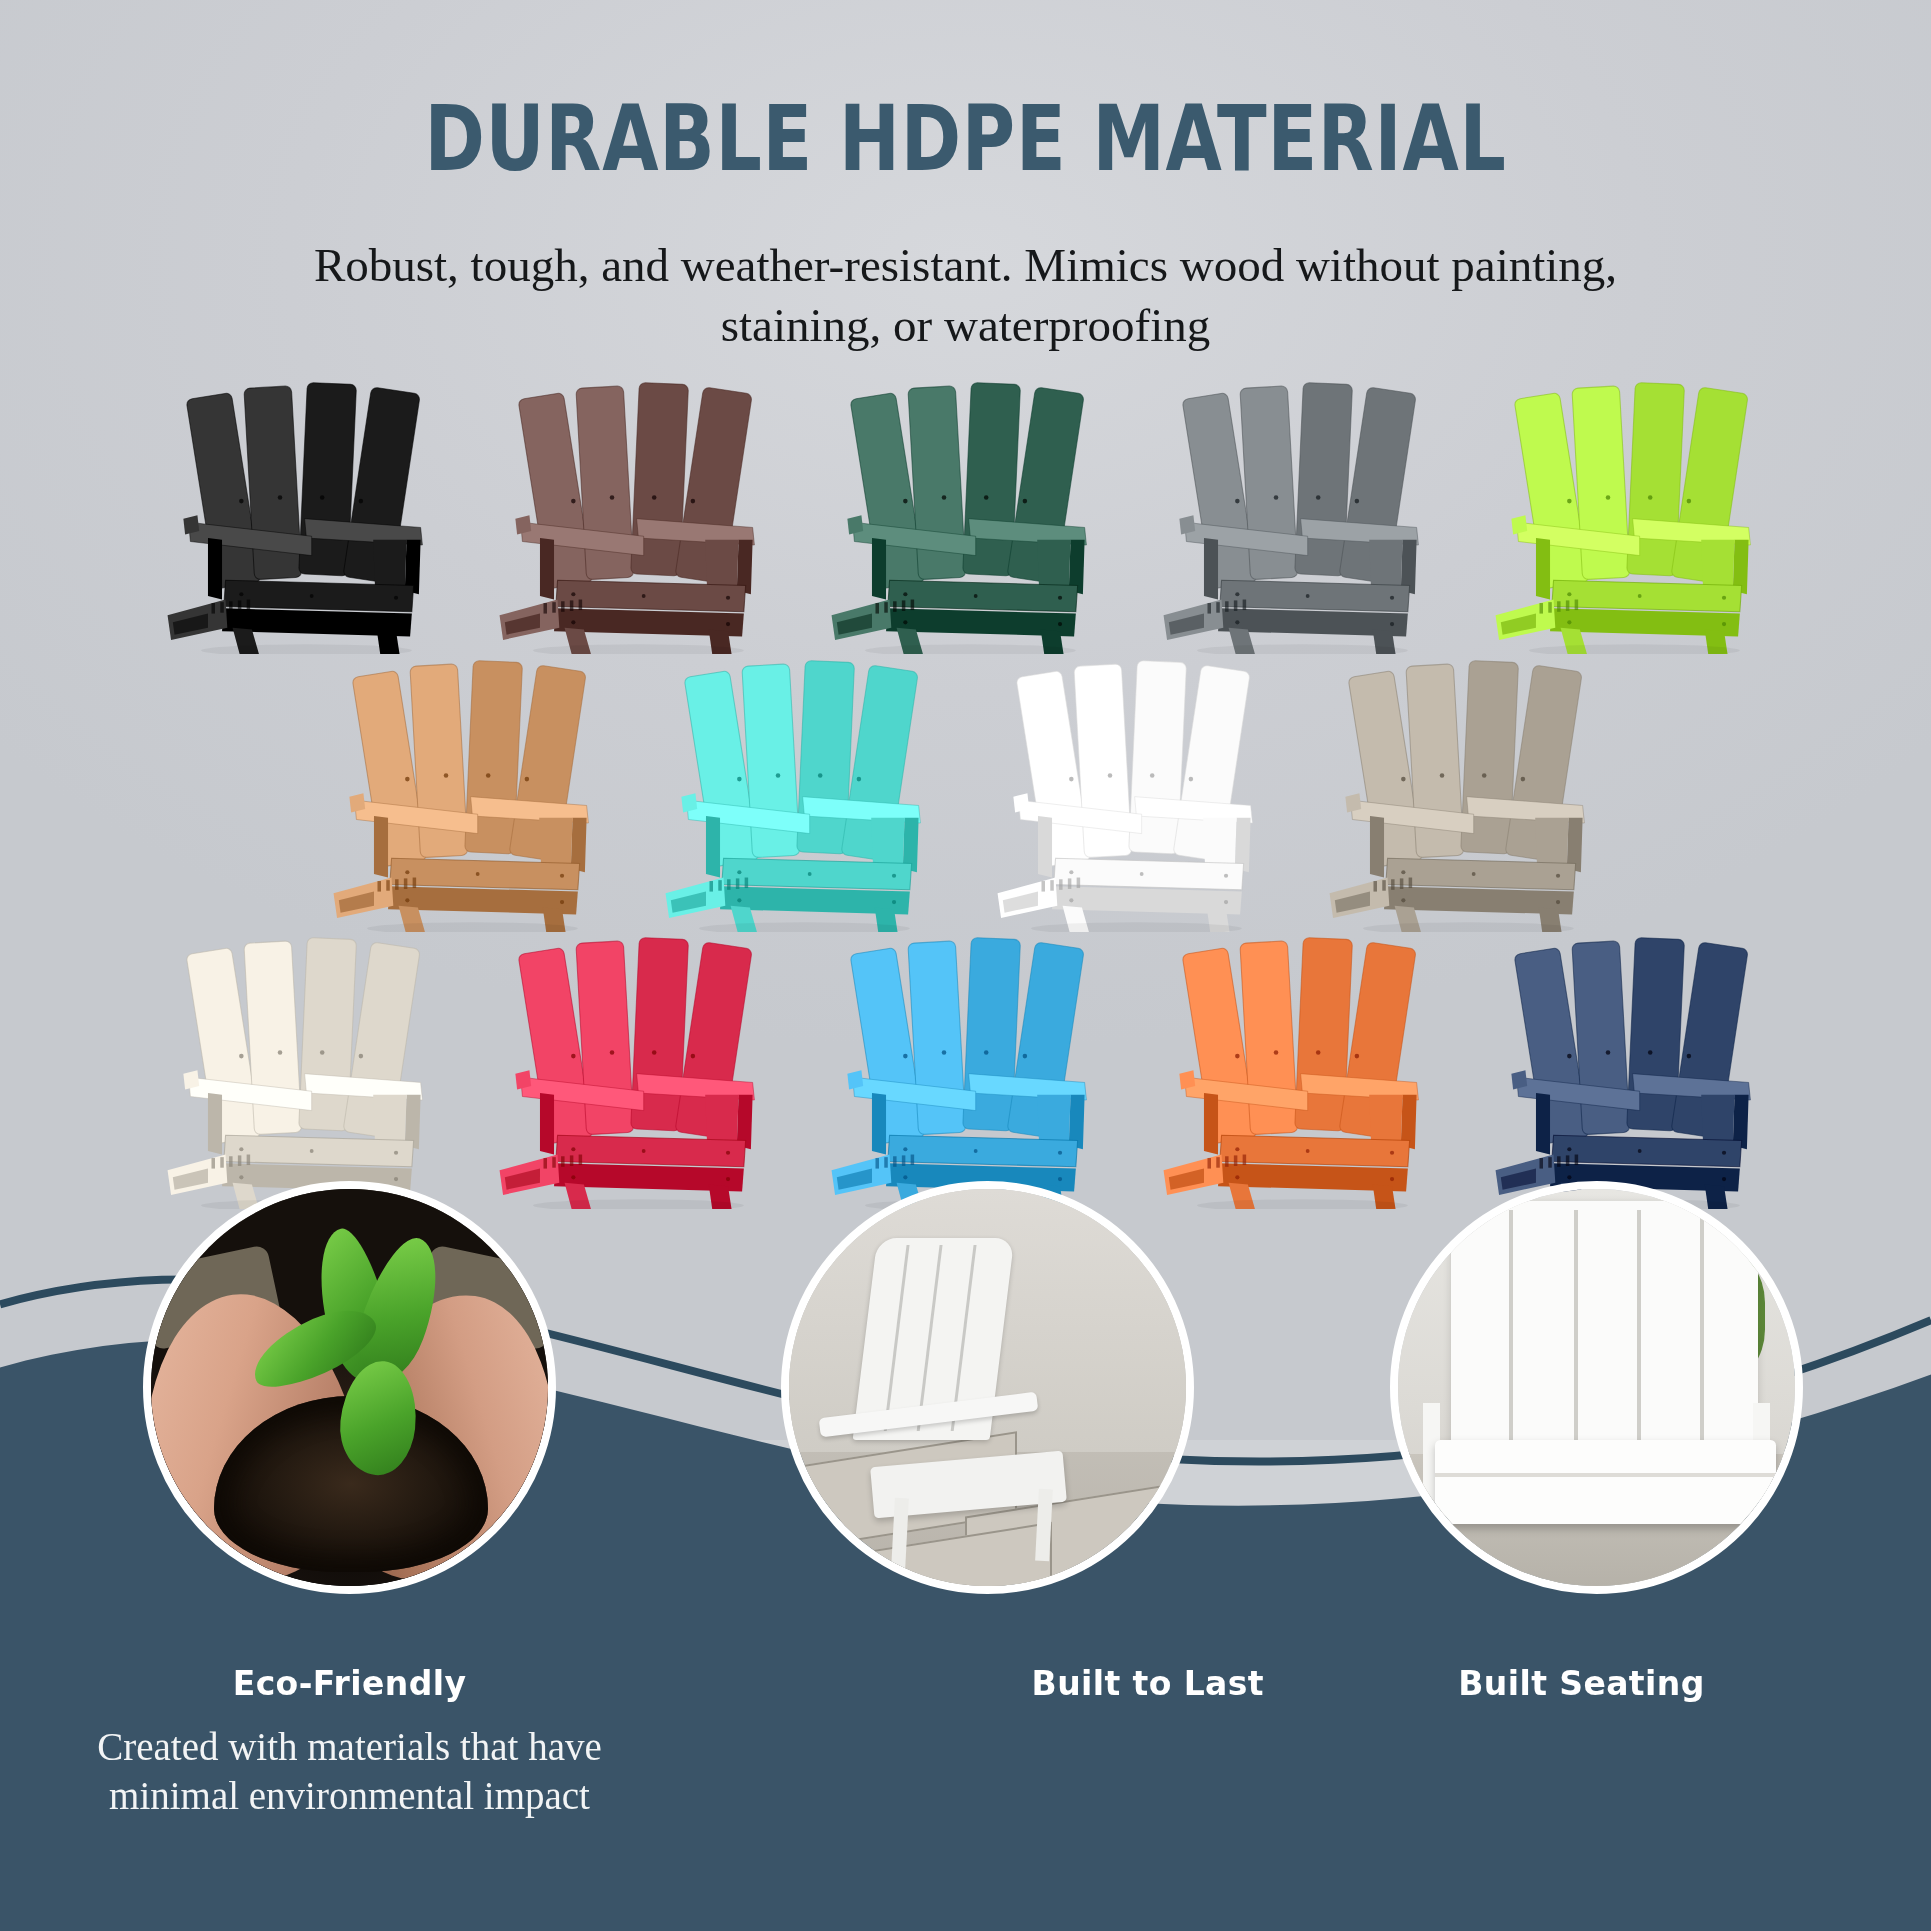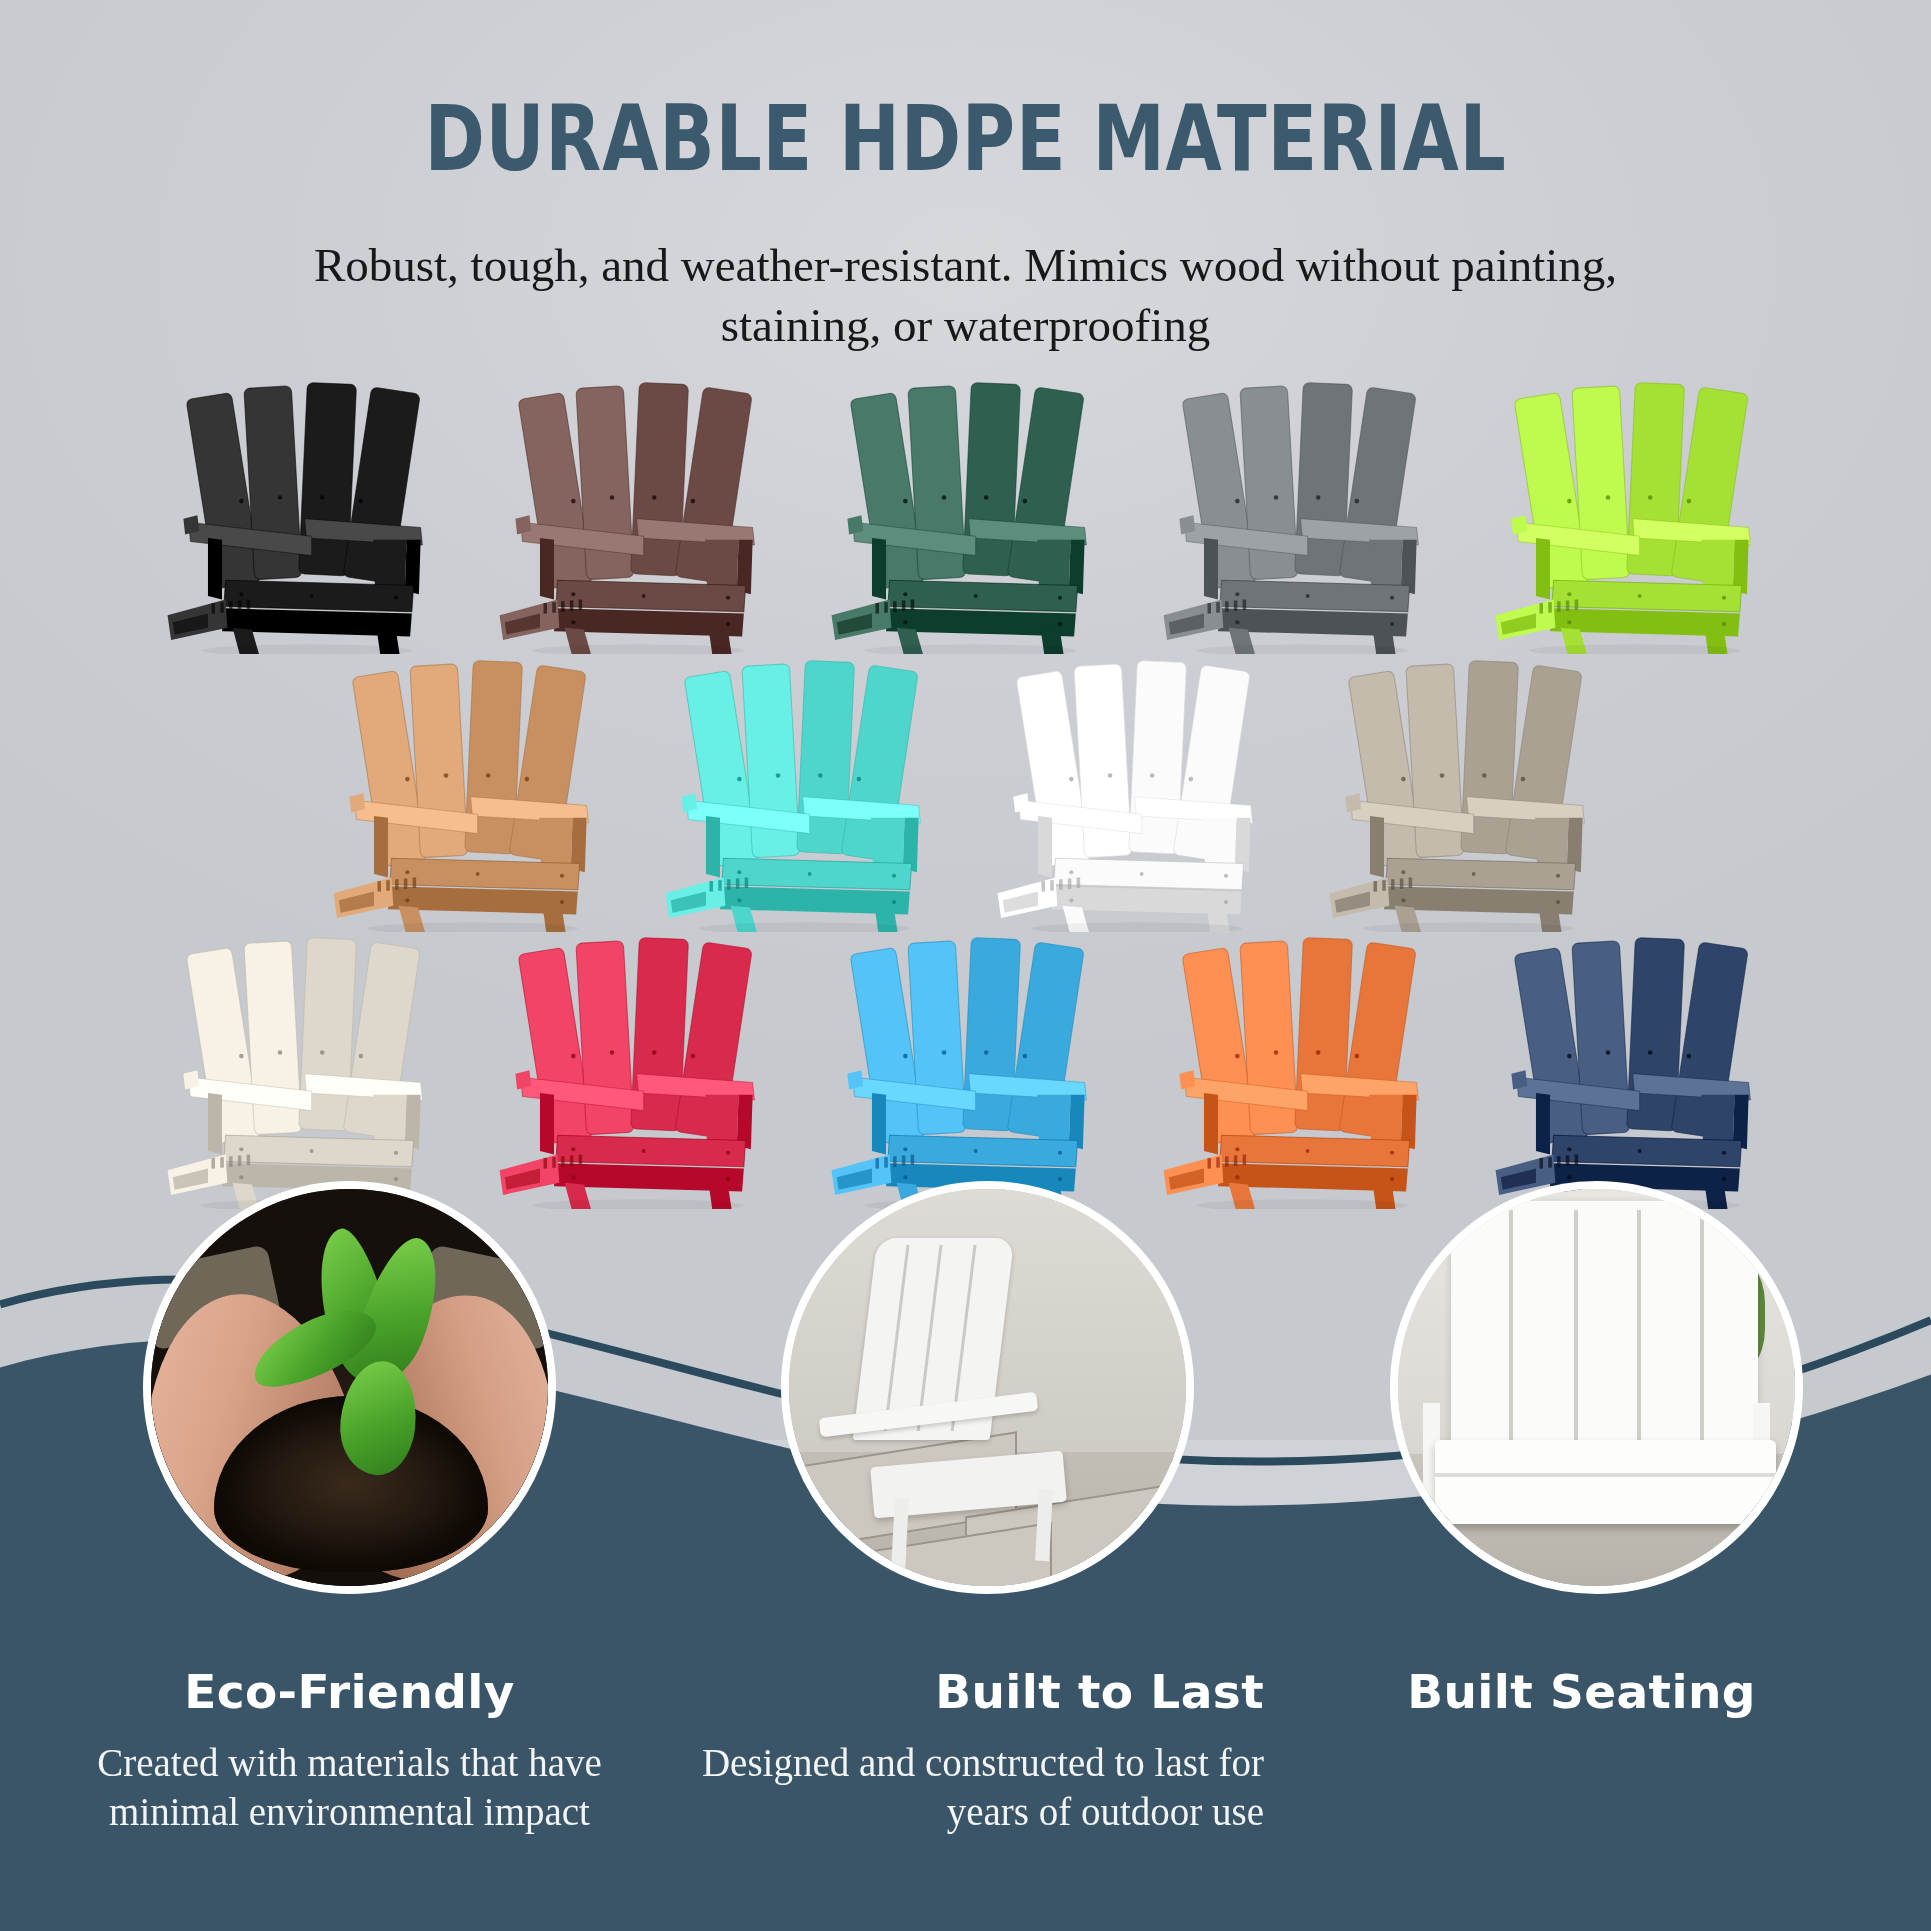--- a/index.html
+++ b/index.html
@@ -148,21 +148,21 @@
   .ph-seat .post.p1{ left:24.6px; top:214px; }
   .ph-seat .post.p2{ right:24.6px; top:214px; }
 
   
   .caption{ position:absolute; width:579px; text-align:center; top:1664px; }
   .caption.k1{ left:60px; }
   .caption.k2{ left:685px;text-align:right; }
   .caption.k3{ left:1292px; }
   .cap-title{
     font-family:"DejaVu Sans", sans-serif; font-weight:700;
-    font-size:47px; color:#ffffff; letter-spacing:0.4px;
+    font-size:33px; color:#ffffff; letter-spacing:0.4px;
     margin-bottom:19.3px;
   }
   .cap-body{
     font-family:"Liberation Serif", serif;
     font-size:39px; line-height:1.26; color:#f2f4f5;
   }
 </style>
 </head>
 <body>
 
@@ -1218,18 +1218,17 @@
     <div class="wideseat"></div>
   </div>
 </div>
 
 <div class="caption k1">
   <div class="cap-title">Eco-Friendly</div>
   <div class="cap-body">Created with materials that have minimal environmental impact</div>
 </div>
 <div class="caption k2">
   <div class="cap-title">Built to Last</div>
-  <div class="cap-body">Designed and constructed to last for years of outdoor use</div>
 </div>
 <div class="caption k3">
   <div class="cap-title">Built Seating</div>
 </div>
 
 
 </body></html>

